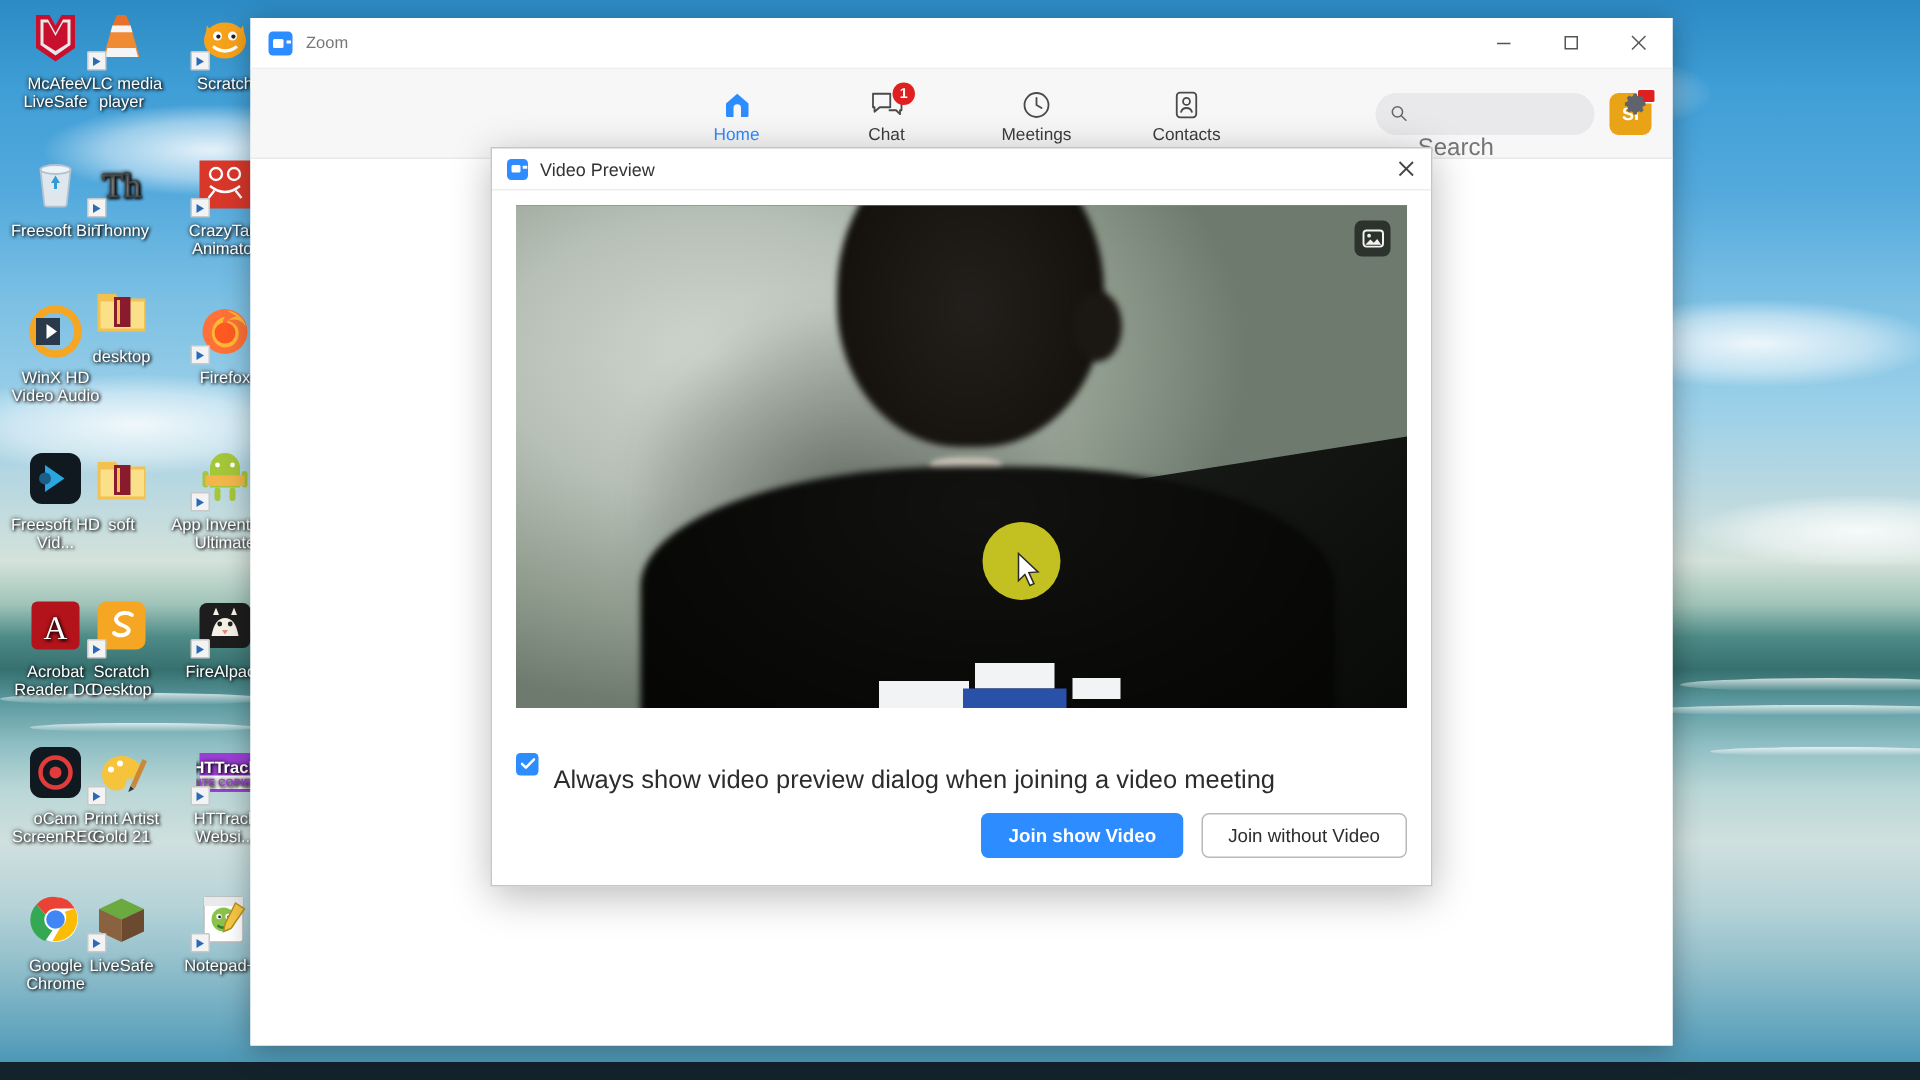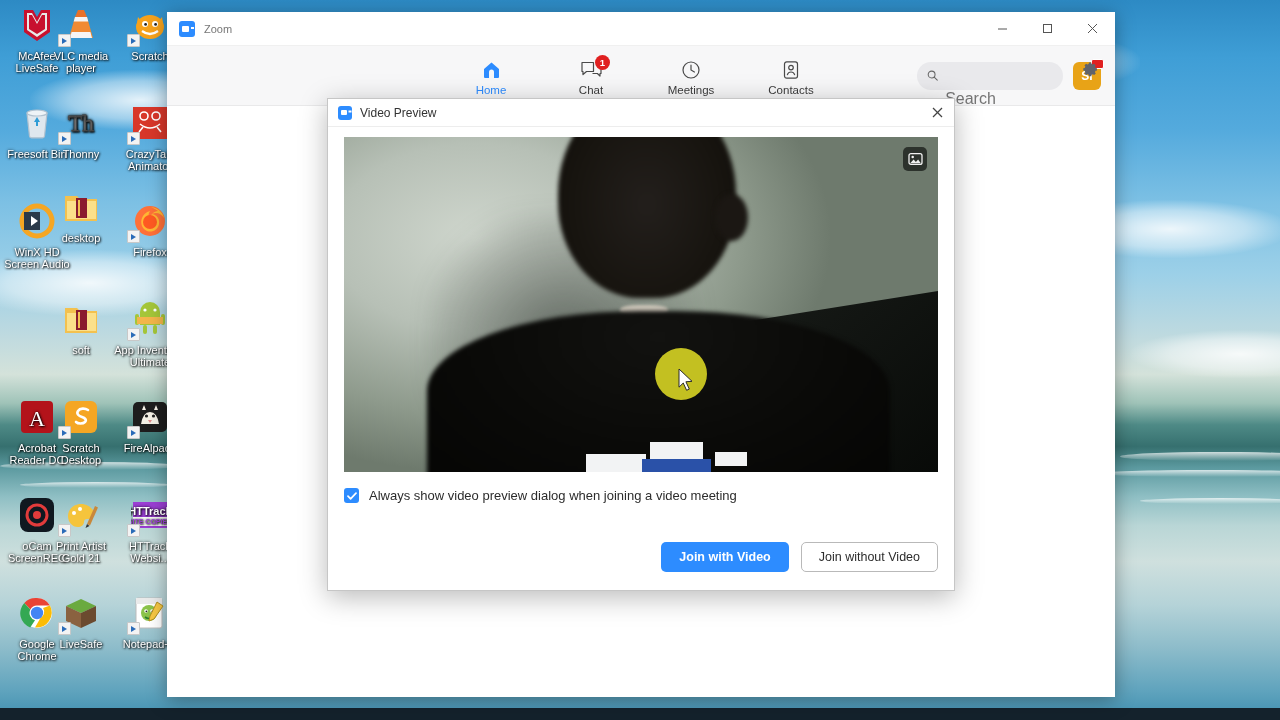--- a/index.html
+++ b/index.html
@@ -388,21 +388,21 @@
     gap: 10px;
     margin: 16px 16px 0;
   }
   #vp-checkbox {
     width: 15px; height: 15px;
     background: #2d8cff;
     border-radius: 3px;
     display: flex; align-items: center; justify-content: center;
     flex: none;
   }
-  #vp-check-label { font-size: 13px; color: #2c2c2c; }
+  #vp-check-label { font-size: 17px; color: #2c2c2c; margin-top: 22px; }
 
   #vp-footer {
     margin-top: auto;
     padding: 0 16px 18px;
     display: flex; justify-content: flex-end; gap: 12px;
   }
   .vp-btn {
     height: 30px;
     padding: 0 17px;
     border-radius: 5px;
@@ -493,38 +493,46 @@
           <path d="M8 28l4-5M30 28l-4-5" stroke="#fff" stroke-width="1.6"></path>
         </svg><span class="shortcut-arrow"></span></span>
       <span class="lbl">CrazyTalk Animator</span>
     </div>
     <div class="desk-icon" style="left: 0px; top: 202px;">
       <span class="glyph"><svg width="38" height="38" viewBox="0 0 38 38">
           <circle cx="19" cy="19" r="15" fill="none" stroke="#f5a623" stroke-width="5"></circle>
           <path d="M6 10h16v18H6z" fill="#2b3a4a"></path>
           <path d="M13 14l7 5-7 5z" fill="#fff"></path>
         </svg></span>
-      <span class="lbl">WinX HD Screen Audio</span>
+      <span class="lbl">WinX HD Video Audio</span>
     </div>
     <div class="desk-icon" style="left: 44px; top: 188px;">
       <span class="glyph"><svg width="38" height="38" viewBox="0 0 38 38">
           <path d="M3 8h12l3 3h17v22H3z" fill="#f3c14f"></path>
           <path d="M5 13h29v18H5z" fill="#fbe08a"></path>
           <rect x="14" y="10" width="11" height="20" fill="#8a1b2e"></rect>
           <rect x="16" y="12" width="2" height="16" fill="#f3c14f"></rect>
         </svg></span>
       <span class="lbl">desktop</span>
     </div>
     <div class="desk-icon" style="left: 113px; top: 202px;">
       <span class="glyph"><svg width="38" height="38" viewBox="0 0 38 38">
           <circle cx="19" cy="19" r="15" fill="#ff7139"></circle>
           <path d="M19 5c7 0 13 5 14 11-3-5-8-6-12-4 5 1 8 5 7 10-1 6-7 9-12 7-5-2-7-8-5-13 1-3 4-6 8-7-2 3-2 6 0 8 0-4 4-8 8-8-3-2-6-4-8-4z" fill="#ffb833"></path>
           <circle cx="19" cy="20" r="7" fill="#ff5a22"></circle>
         </svg><span class="shortcut-arrow"></span></span>
       <span class="lbl">Firefox</span>
+    </div>
+    <div class="desk-icon" style="left: 0px; top: 300px;">
+      <span class="glyph"><svg width="38" height="38" viewBox="0 0 38 38">
+          <rect x="2" y="2" width="34" height="34" rx="8" fill="#101820"></rect>
+          <path d="M12 10l13 9-13 9z" fill="#2aa5e0"></path>
+          <circle cx="12" cy="19" r="4" fill="#1b5e88"></circle>
+        </svg></span>
+      <span class="lbl">Freesoft HD Vid...</span>
     </div>
     <div class="desk-icon" style="left: 44px; top: 300px;">
       <span class="glyph"><svg width="38" height="38" viewBox="0 0 38 38">
           <path d="M3 8h12l3 3h17v22H3z" fill="#f3c14f"></path>
           <path d="M5 13h29v18H5z" fill="#fbe08a"></path>
           <rect x="14" y="10" width="11" height="20" fill="#8a1b2e"></rect>
           <rect x="16" y="12" width="2" height="16" fill="#f3c14f"></rect>
         </svg></span>
       <span class="lbl">soft</span>
     </div>
@@ -809,21 +817,21 @@
   <div id="vp-checkrow">
     <span id="vp-checkbox">
       <svg width="10" height="8" viewBox="0 0 10 8">
         <path d="M1 4.2l2.6 2.6L9 1.2" fill="none" stroke="#fff" stroke-width="1.7" stroke-linecap="round" stroke-linejoin="round"></path>
       </svg>
     </span>
     <span id="vp-check-label">Always show video preview dialog when joining a video meeting</span>
   </div>
 
   <div id="vp-footer">
-    <button class="vp-btn" id="btn-join-video">Join with Video</button>
+    <button class="vp-btn" id="btn-join-video">Join show Video</button>
     <button class="vp-btn" id="btn-join-no-video">Join without Video</button>
   </div>
 </div>
 
 <div id="click-ring"></div>
 <svg id="cursor-arrow" width="17" height="25" viewBox="0 0 17 25">
   <path d="M1 1l13 12.3-6.1.45 3.4 7.3-2.7 1.25-3.35-7.3L1 19.2z" fill="#ffffff" stroke="#2a2a2a" stroke-width="1"></path>
 </svg>
 
 </body></html>

